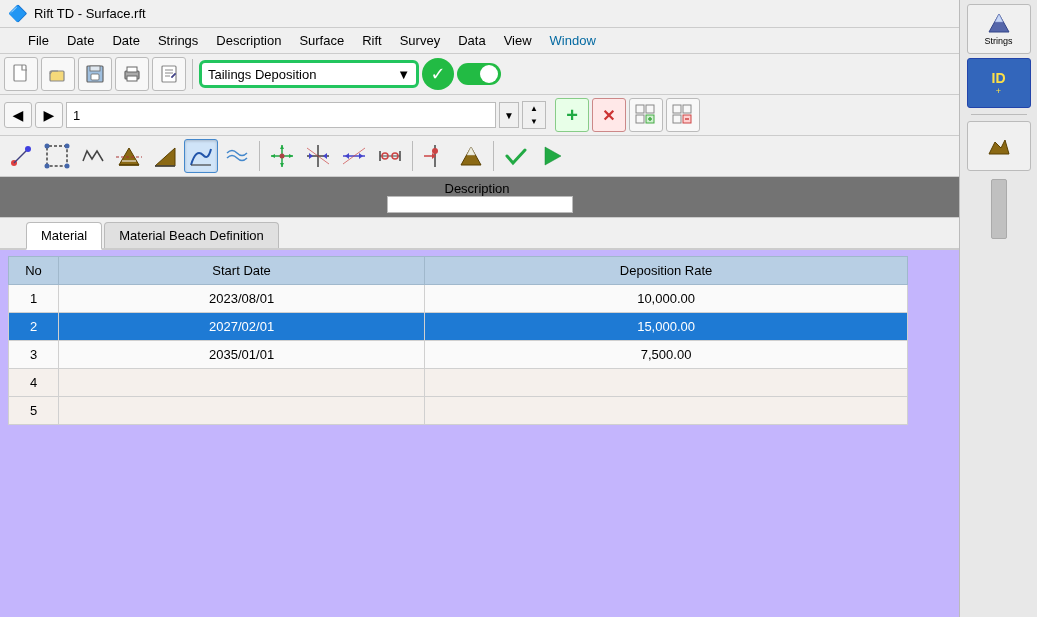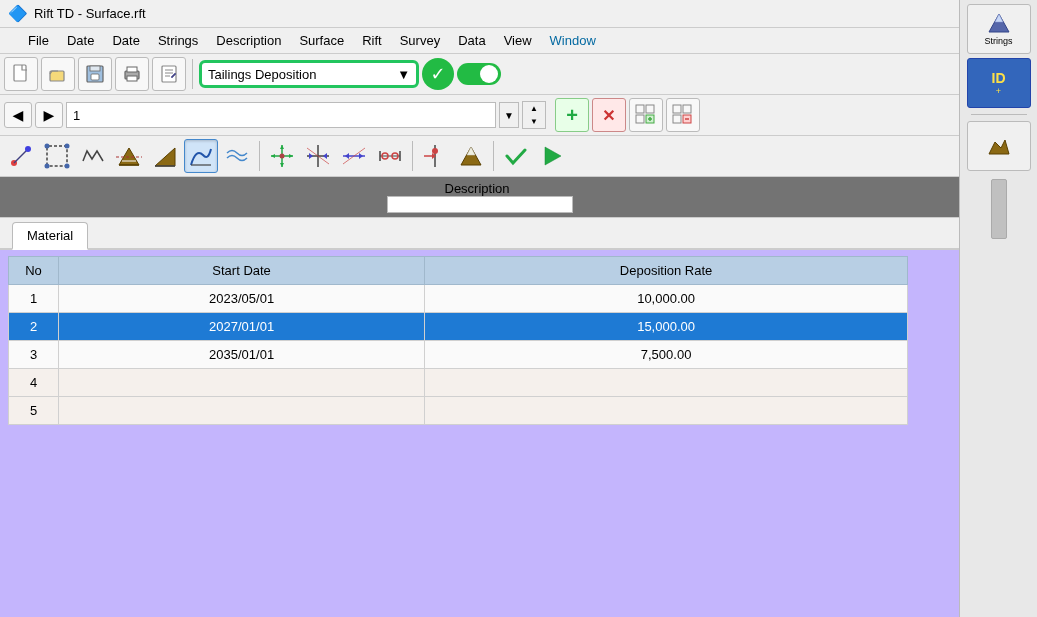--- a/index.html
+++ b/index.html
@@ -176,21 +176,21 @@
       font-size: 13px;
       padding: 0 4px;
       max-width: 760px;
     }
 
     
     .tabs-row {
       display: flex;
       align-items: flex-end;
       background: #f0f0f0;
-      padding: 4px 12px 0;
+      padding: 4px 26px 0;
       border-bottom: 2px solid #ccc;
       gap: 2px;
     }
     .tab {
       padding: 5px 14px;
       border: 1px solid #bbb;
       border-bottom: none;
       background: #e0e0e0;
       cursor: pointer;
       border-radius: 4px 4px 0 0;
@@ -523,40 +523,41 @@
     </div>
   </div>
 
   <div class="desc-row">
     <span class="desc-label">Description</span>
     <input class="desc-input" type="text" value="" style="">
   </div>
 
   <div class="tabs-row">
     <div class="tab active">Material</div>
+    <div class="tab">Material Beach Definition</div>
   </div>
 
   <div class="table-area">
     <table class="data-table">
       <thead>
         <tr>
           <th class="row-no">No</th>
           <th>Start Date</th>
           <th>Deposition Rate</th>
         </tr>
       </thead>
       <tbody>
         <tr>
           <td>1</td>
-          <td>2023/05/01</td>
+          <td>2023/08/01</td>
           <td>10,000.00</td>
         </tr>
         <tr class="selected">
           <td>2</td>
-          <td>2027/01/01</td>
+          <td>2027/02/01</td>
           <td>15,000.00</td>
         </tr>
         <tr>
           <td>3</td>
           <td>2035/01/01</td>
           <td>7,500.00</td>
         </tr>
         <tr class="empty">
           <td>4</td>
           <td></td>

